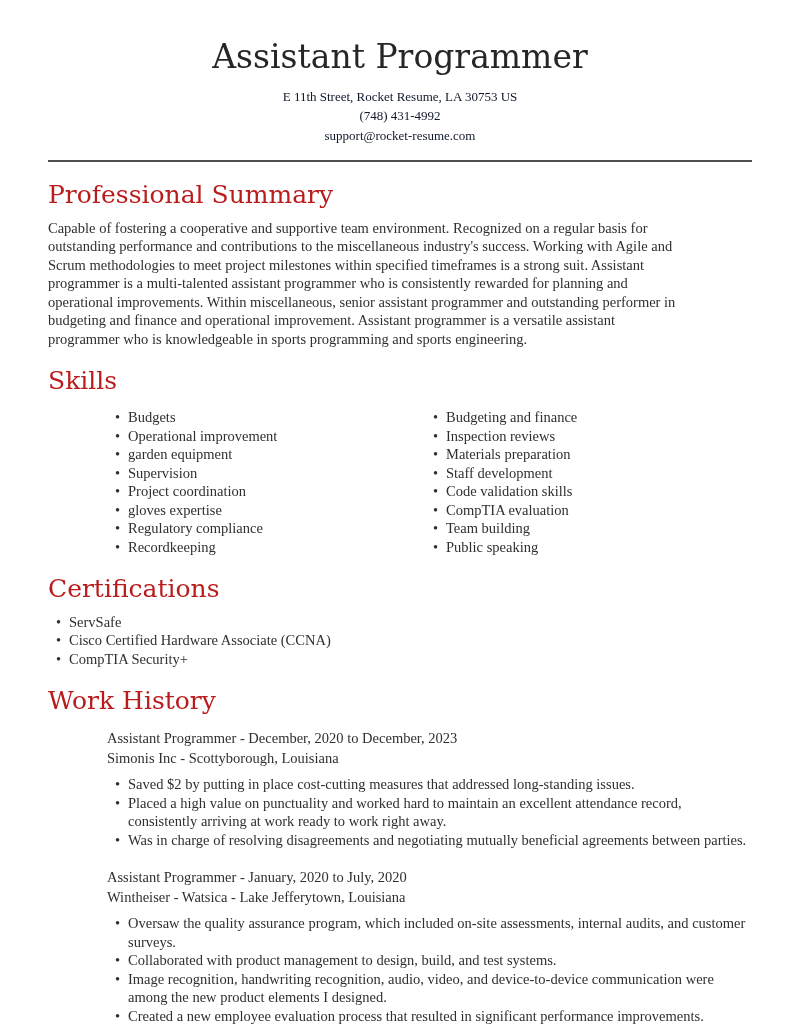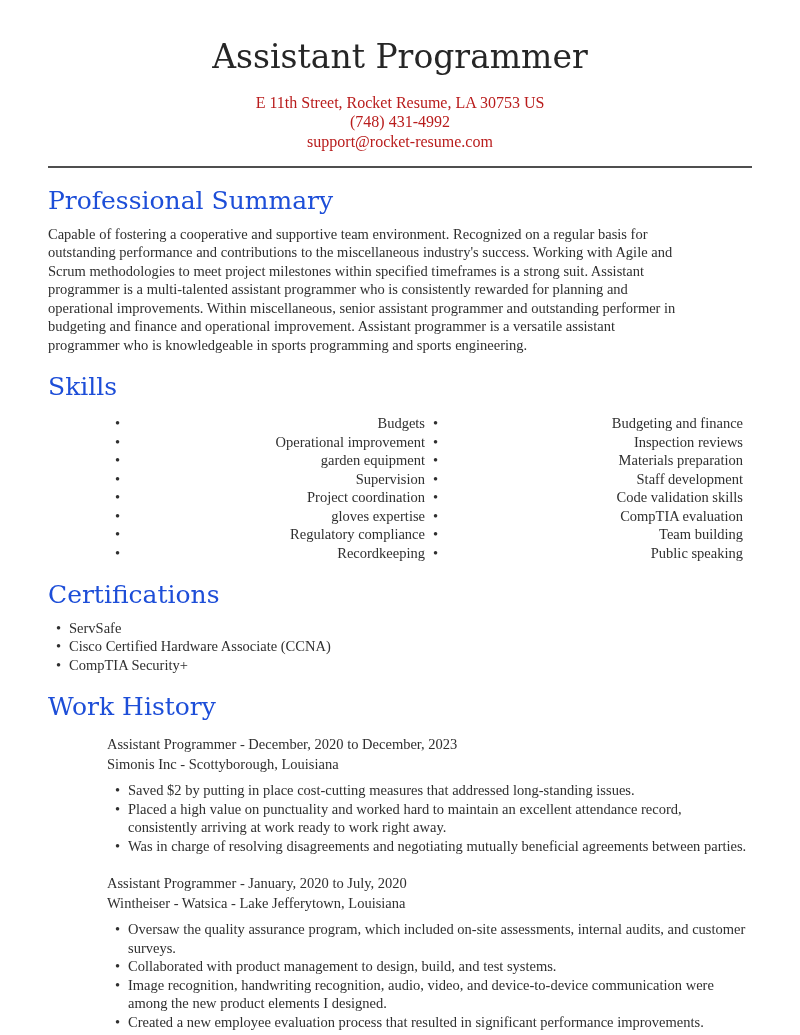--- a/index.html
+++ b/index.html
@@ -13,48 +13,48 @@
   
   .header{text-align:center;}
   h1{
     font-family:"DejaVu Serif", serif;
     font-weight:400;
     font-size:33px;
     line-height:1.18;
     margin:0;
     color:#262626;
   }
-  .contact{font-size:16px;line-height:19.5px;margin-top:16px;color:#b91c1c;}
+  .contact{font-size:13px;line-height:19.5px;margin-top:10px;color:#0f172a;}
   .divider{border:none;border-top:2px solid #4f4f4f;margin:15px 0 0 0;}
   
   h2{
     font-family:"DejaVu Serif", serif;
     font-weight:400;
     font-size:25px;
     line-height:1.25;
-    color:#1d4ed8;
+    color:#b91c1c;
     margin:17px 0 8px 0;
   }
   .indent{margin-left:59px;}
   .summary-text{
     font-size:14.5px;line-height:18.5px;margin:0;
     max-width:640px;
   }
   
   .blist{
     list-style:none;margin:4px 0 0 0;padding:0;
     font-size:14.5px;line-height:18.5px;
   }
   .bullet-item{position:relative;padding-left:21px;}
   .bullet-item::before{
     content:"\2022";
     position:absolute;left:8px;top:0;
   }
   
-  .skills-cols{display:flex;text-align:right;}
+  .skills-cols{display:flex;}
   .skills-col{width:318px;}
   
   .job{margin-top:13px;}
   .job + .job{margin-top:19px;}
   .job-title-line,.job-company-line{font-size:14.5px;line-height:19.5px;}
   .job .blist{margin-top:7px;}
 </style>
 </head>
 <body>
 

